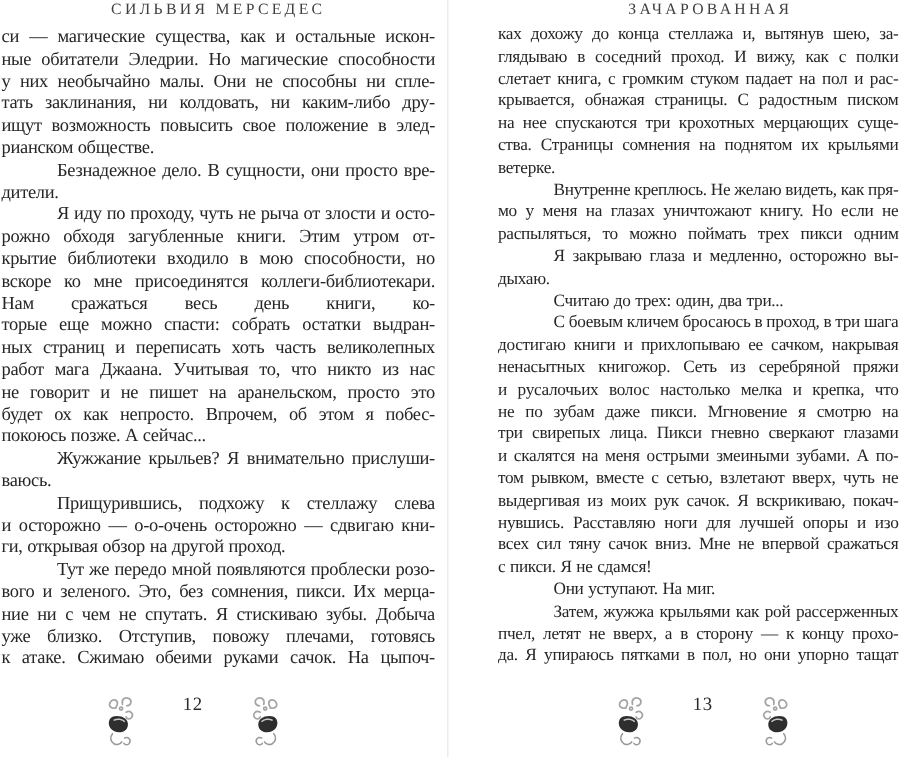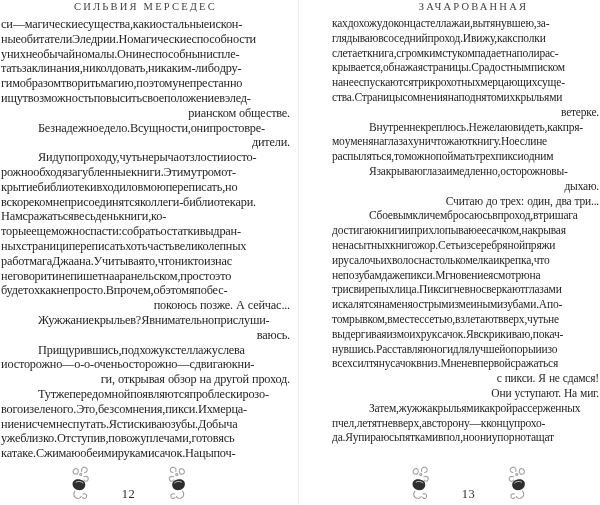--- a/index.html
+++ b/index.html
@@ -17,30 +17,30 @@
     position:absolute;top:1px;left:0;right:0;
     text-align:center;
     font-size:10.5px;letter-spacing:2.2px;
     color:#3f3f3f;white-space:nowrap;
   }
   .page.right .running-header{transform:translateX(8px);}
   .text-block{position:absolute;top:17px;left:0;right:0;color:#262626;}
   .page.left  .text-block{font-size:12.3px;letter-spacing:-0.2px;}
   .page.right .text-block{font-size:11.5px;letter-spacing:-0.2px;}
   .line{
-    display:flex;align-items:baseline;
+    display:flex;justify-content:space-between;align-items:baseline;
     height:14.8px;
   }
   .line span{flex:0 0 auto;}
-  .line.end{justify-content:flex-end;gap:3.1px;}
+  .line.end{justify-content:flex-start;gap:3.1px;}
   .line.indent{padding-left:17px;margin-left:20px;}
   .footer{
     position:absolute;top:462px;left:50%;
     transform:translateX(-50%);
-    display:flex;align-items:flex-end;gap:32px;
+    display:flex;align-items:flex-start;gap:32px;
     height:40px;
   }
   .page.left  .footer{transform:translateX(calc(-50% - 17px));}
   .page.right .footer{transform:translateX(calc(-50% + 3px));}
   .page-number{font-size:12.5px;color:#2b2b2b;letter-spacing:0.5px;}
   .ornament{width:21px;height:38px;display:block;}
   .ornament.mirrored{transform:scaleX(-1);}
   .defs{position:absolute;width:0;height:0;overflow:hidden;}
 </style>
 </head>
@@ -101,28 +101,20 @@
         <div class="line">
           <span>тать</span>
           <span>заклинания,</span>
           <span>ни</span>
           <span>колдовать,</span>
           <span>ни</span>
           <span>каким-либо</span>
           <span>дру-</span>
         </div>
         <div class="line">
-          <span>гим</span>
-          <span>образом</span>
-          <span>творить</span>
-          <span>магию,</span>
-          <span>поэтому</span>
-          <span>непрестанно</span>
-        </div>
-        <div class="line">
           <span>ищут</span>
           <span>возможность</span>
           <span>повысить</span>
           <span>свое</span>
           <span>положение</span>
           <span>в</span>
           <span>элед-</span>
         </div>
         <div class="line end">
           <span>рианском</span>
@@ -161,21 +153,21 @@
           <span>Этим</span>
           <span>утром</span>
           <span>от-</span>
         </div>
         <div class="line">
           <span>крытие</span>
           <span>библиотеки</span>
           <span>входило</span>
           <span>в</span>
           <span>мою</span>
-          <span>переписать,</span>
+          <span>способности,</span>
           <span>но</span>
         </div>
         <div class="line">
           <span>вскоре</span>
           <span>ко</span>
           <span>мне</span>
           <span>присоединятся</span>
           <span>коллеги-библиотекари.</span>
         </div>
         <div class="line">

